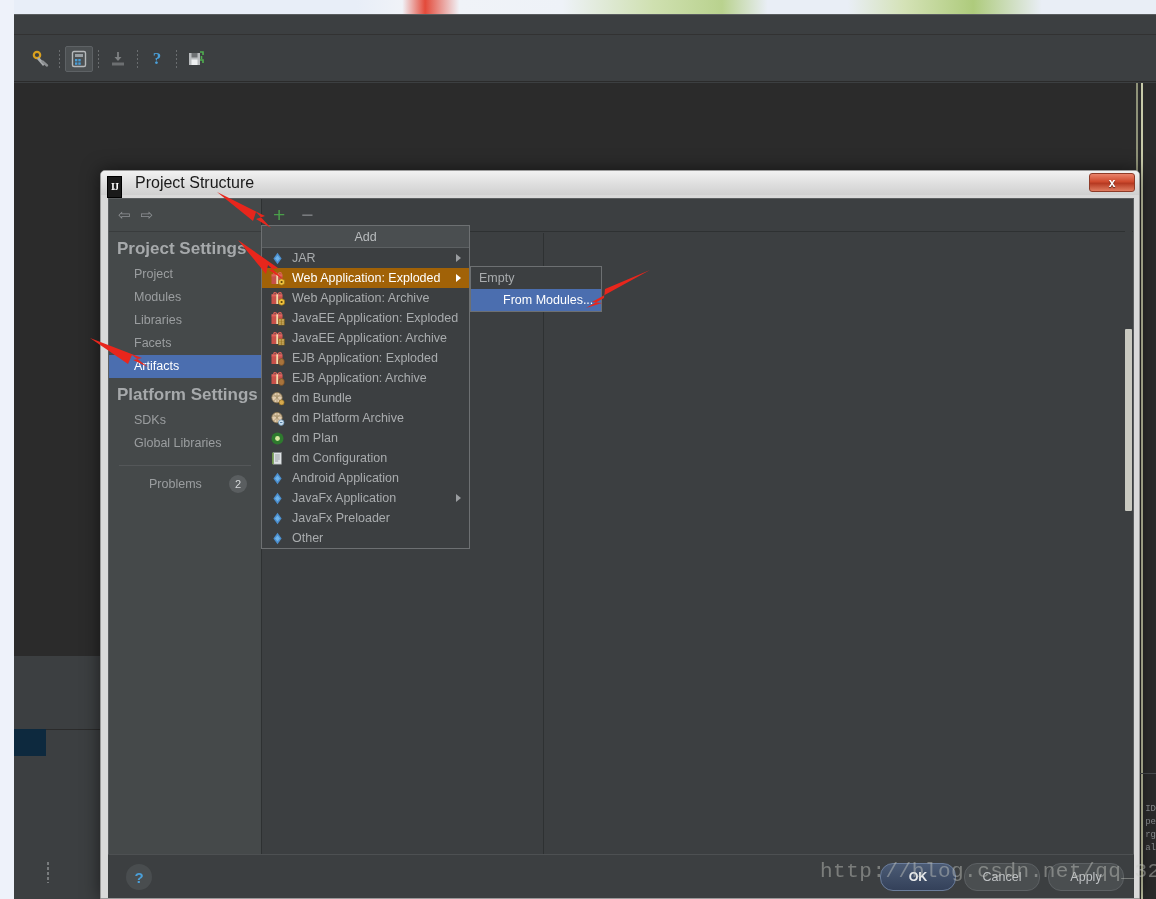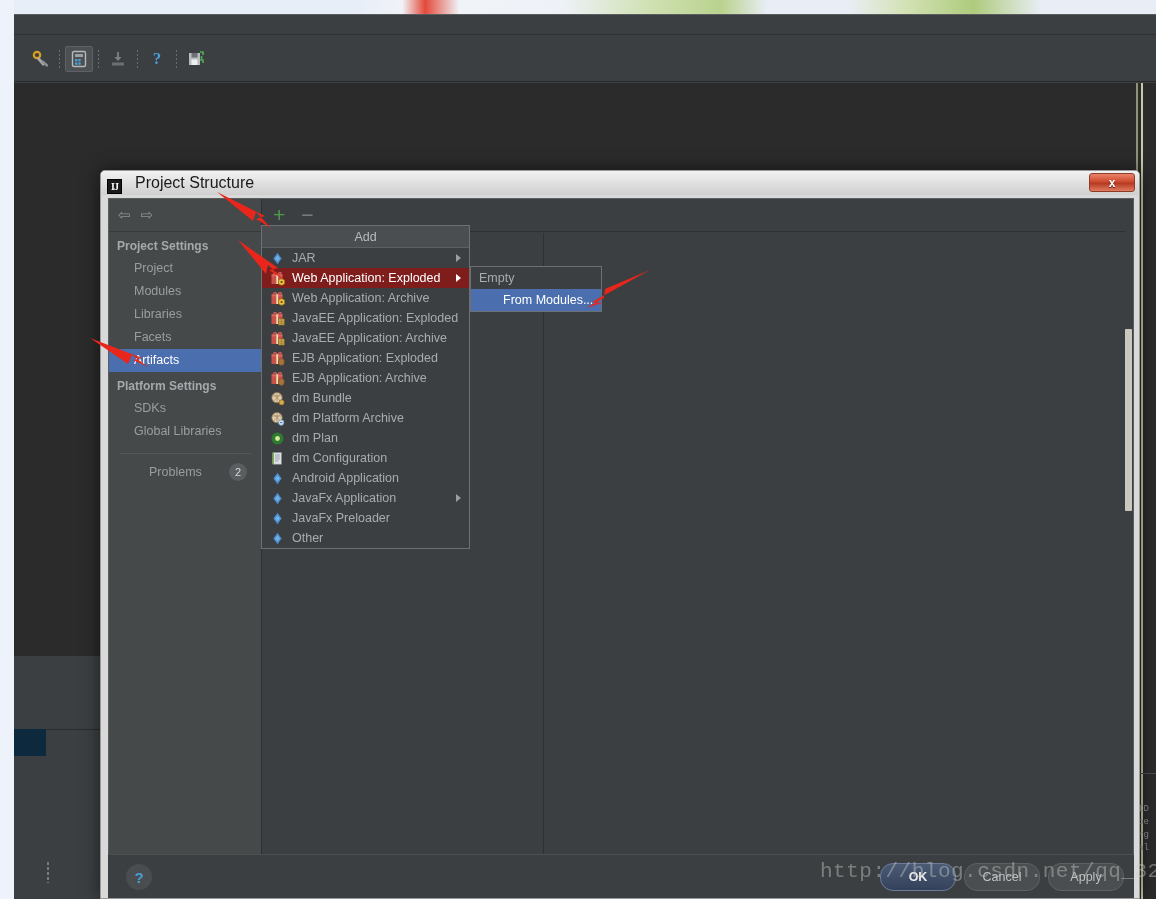--- a/index.html
+++ b/index.html
@@ -125,20 +125,21 @@
   .ide-right-bars .bar-b {
     position: absolute; right: 13px; top: 0; width: 2px; height: 817px;
     background: #c7caa8;
   }
   .ide-right-bars .rtext {
     position: absolute; right: 0; top: 720px;
     width: 18px;
     font-size: 9px; color: #8a8d8f;
     line-height: 13px;
     font-family: "Liberation Mono", monospace;
+    text-align: right;
   }
   .ide-right-bars .rsplit {
     position: absolute; right: 0; top: 690px; width: 18px; height: 1px;
     background: #4b4e50;
   }
 
   
   #dialog {
     position: absolute;
     left: 100px; top: 170px;
@@ -152,21 +153,21 @@
   .dlg-titlebar {
     position: relative;
     height: 24px;
     background: linear-gradient(to bottom, #f2f2f2 0%, #dedede 55%, #d0d0d0 100%);
     border-radius: 4px 4px 0 0;
     display: flex;
     align-items: center;
     padding-left: 6px;
   }
   .dlg-ij-icon {
-    width: 15px; height: 15px;
+    width: 15px; height: 22px;
     background: #1a1a1a;
     color: #fff;
     font-size: 10px; font-weight: bold;
     display: flex; align-items: center; justify-content: center;
     font-family: "Liberation Serif", serif;
     letter-spacing: -1px;
     border: 1px solid #000;
     margin-top: 7px;
   }
   .dlg-title {
@@ -208,21 +209,21 @@
     height: 33px;
     display: flex; align-items: center;
     padding-left: 9px;
     gap: 10px;
     background: #45494a;
     border-bottom: 1px solid #393c3d;
   }
   .nav-arrow { font-size: 15px; color: #8f9295; }
 
   .nav-group-header {
-    font-size: 12px;
+    font-size: 17px;
     font-weight: bold;
     color: #a6a9ab;
     padding: 7px 0 4px 8px;
   }
   .nav-item {
     font-size: 12.5px;
     color: #9b9ea0;
     padding: 4px 0 4px 25px;
     height: 23px;
     line-height: 15px;
@@ -352,21 +353,21 @@
   }
   .menu-item {
     height: 20px;
     display: flex; align-items: center;
     padding-left: 8px;
     color: #a9acae;
     font-size: 12.5px;
     position: relative;
   }
   .menu-item.highlight {
-    background: #7f1d1d;
+    background: #a16207;
     color: #ffffff;
   }
   .menu-item .mi-icon {
     width: 15px; height: 15px;
     margin-right: 7px;
     flex: 0 0 15px;
     display: block;
   }
   .menu-item .submenu-arrow {
     position: absolute;

